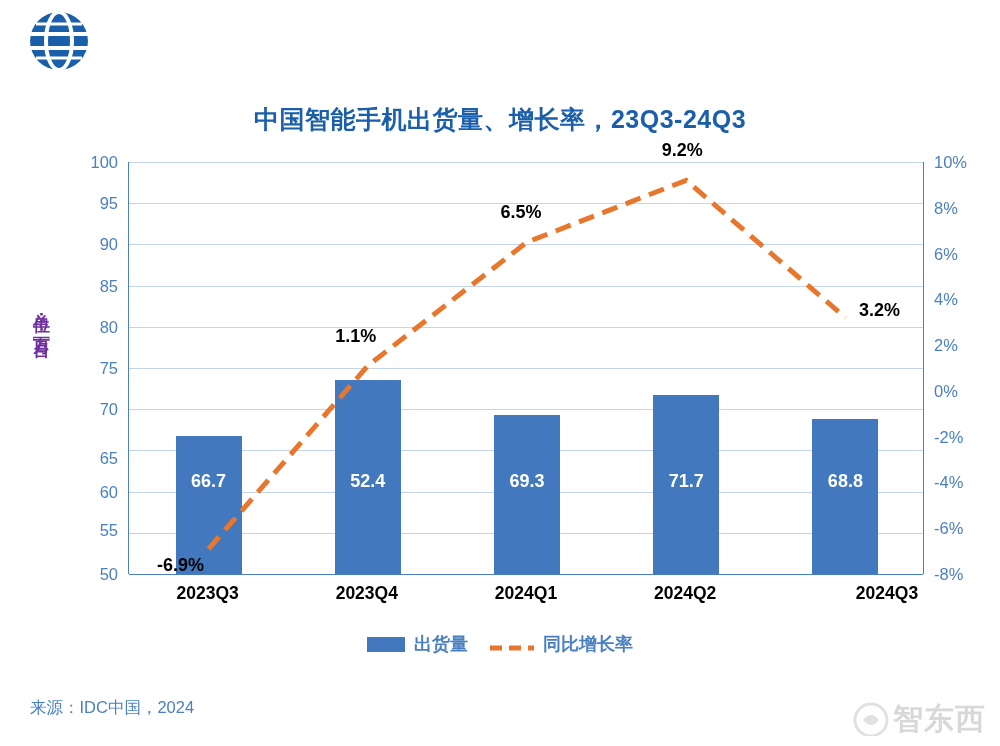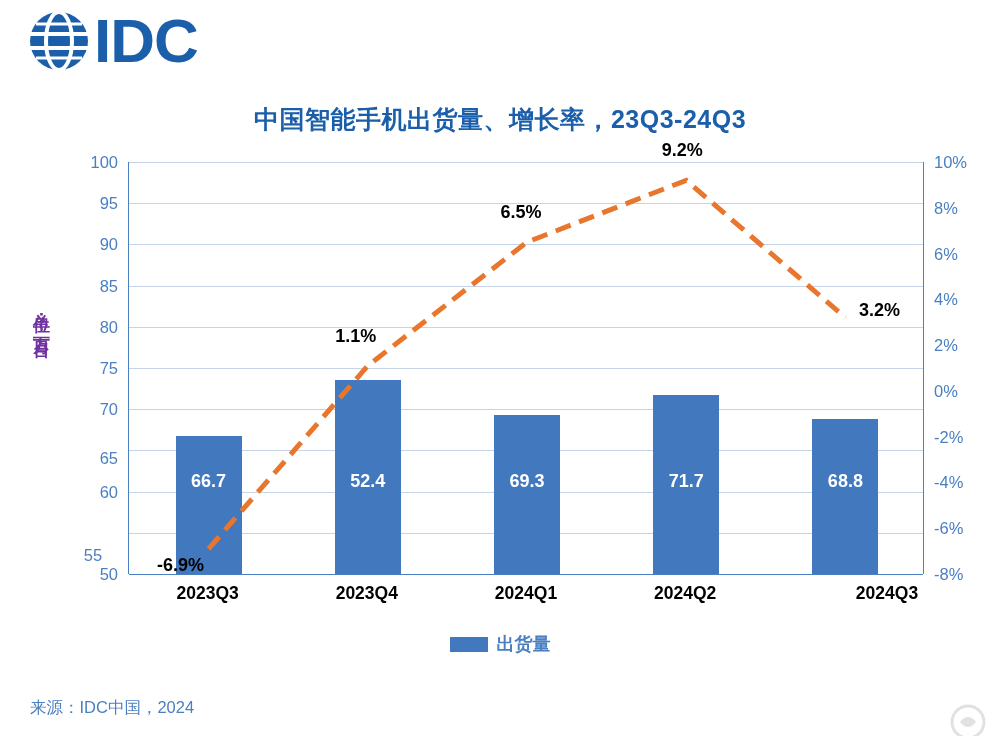--- a/index.html
+++ b/index.html
@@ -131,21 +131,20 @@
 
 <div id="logo-area">
   <div id="logo-mark">
     <svg width="62" height="62" viewBox="0 0 62 62">
       <circle cx="31" cy="31" r="29" fill="#1B5FAA"></circle>
       <path d="M2 24 H60 M2 38 H60" stroke="#ffffff" stroke-width="4" fill="none"></path>
       <ellipse cx="31" cy="31" rx="13" ry="29" fill="none" stroke="#ffffff" stroke-width="4"></ellipse>
       <path d="M8 14 H54 M8 48 H54" stroke="#ffffff" stroke-width="3" fill="none"></path>
     </svg>
   </div>
-  <div id="logo-text">IDC</div>
 </div>
 
 <div id="chart-title">中国智能手机出货量、增长率，23Q3-24Q3</div>
 
 <div id="yaxis-title">单位：百万台</div>
 
 <div id="plot-wrap">
   <div id="plot-area">
     <div id="gridlines">
         <div class="gridline bottom" style="top: 412px;"></div>
@@ -178,21 +177,21 @@
     <div id="line-labels">
         <div class="line-label" style="left: 51.6px; top: 368.822px; margin-top: 24px;">-6.9%</div>
         <div class="line-label" style="left: 226.8px; top: 163.711px;">1.1%</div>
         <div class="line-label" style="left: 392px; top: 40.1111px;">6.5%</div>
         <div class="line-label" style="left: 553.2px; top: -21.6889px;">9.2%</div>
         <div class="line-label" style="left: 750.4px; top: 137.644px;">3.2%</div>
       </div>
   </div>
   <div id="yaxis-left">
       <div class="ylab" style="top: 412px;">50</div>
-      <div class="ylab" style="top: 393px; text-align: center;">55</div>
+      <div class="ylab" style="top: 368px;">55</div>
       <div class="ylab" style="top: 329.6px;">60</div>
       <div class="ylab" style="top: 288.4px; margin-top: 8px;">65</div>
       <div class="ylab" style="top: 247.2px;">70</div>
       <div class="ylab" style="top: 206px;">75</div>
       <div class="ylab" style="top: 164.8px;">80</div>
       <div class="ylab" style="top: 123.6px;">85</div>
       <div class="ylab" style="top: 82.4px;">90</div>
       <div class="ylab" style="top: 41.2px;">95</div>
       <div class="ylab" style="top: 0px;">100</div>
     </div>
@@ -216,23 +215,32 @@
     <div class="xlab" style="left: 398px;">2024Q1</div>
     <div class="xlab" style="left: 557.2px;">2024Q2</div>
     <div class="xlab" style="left: 759px; text-align: right;">2024Q3</div>
   </div>
 
 <div id="legend">
   <div class="legend-item">
     <div class="legend-swatch-bar"></div>
     <div class="legend-label">出货量</div>
   </div>
+  <div class="legend-item">
+    <div class="legend-swatch-line">
+      <svg width="44" height="8" style="display:block">
+        <line x1="0" y1="4" x2="44" y2="4" stroke="#E8762C" stroke-width="5" stroke-dasharray="12 7"></line>
+      </svg>
+    </div>
+    <div class="legend-label">同比增长率</div>
+  </div>
 </div>
 
 <div id="source">来源：IDC中国，2024</div>
 
 <div id="watermark">
   <svg width="36" height="36" viewBox="0 0 36 36">
     <circle cx="18" cy="18" r="16" fill="none" stroke="#c9c9c9" stroke-width="3"></circle>
     <path d="M10 18 q8 -10 16 0 q-8 10 -16 0 z" fill="#c9c9c9"></path>
   </svg>
+  <div id="wm-text">智东西</div>
 </div>
 <div id="bottombar"></div>
 
 </body></html>

